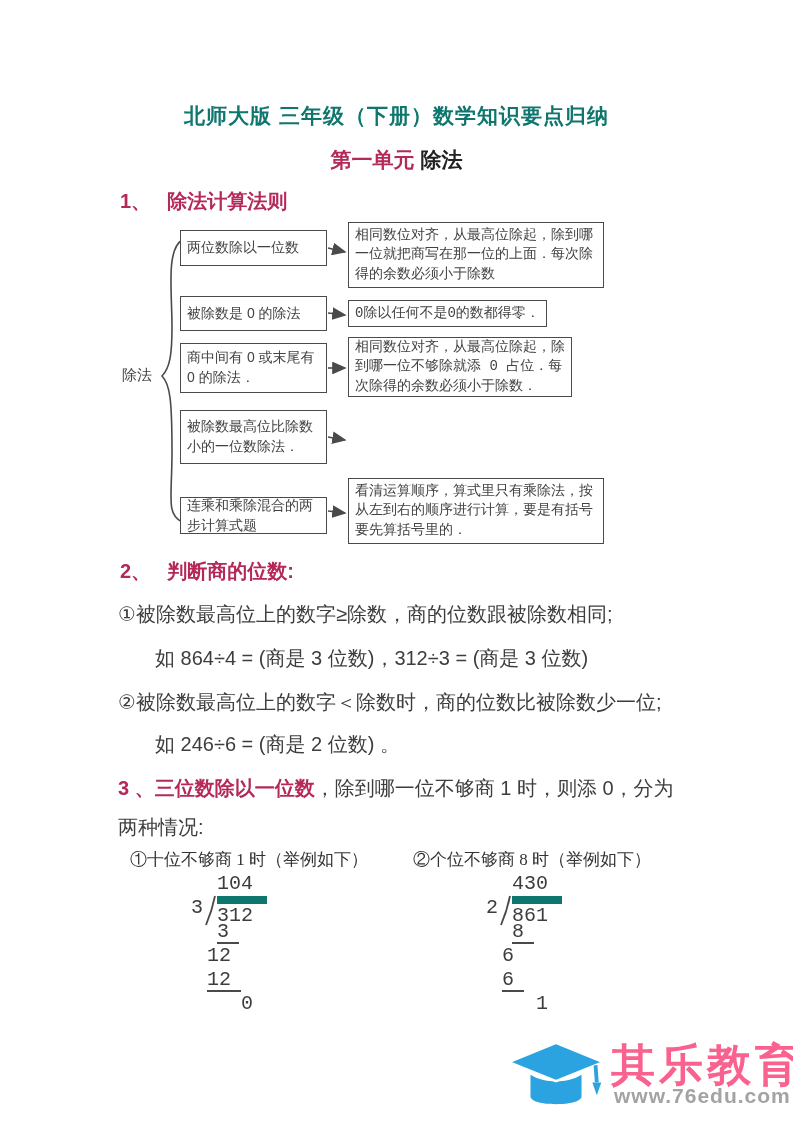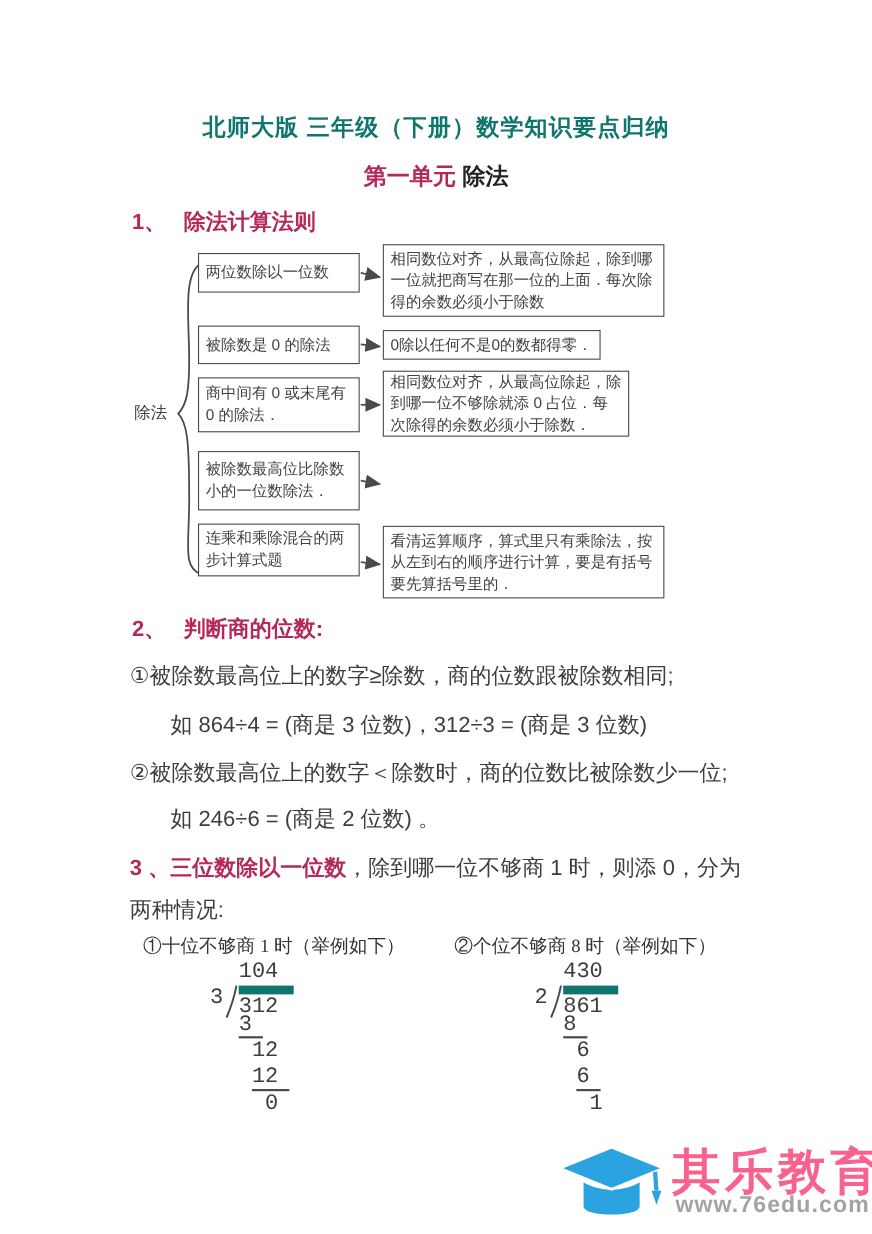--- a/index.html
+++ b/index.html
@@ -20,22 +20,22 @@
   #diagram svg.overlay{position:absolute;left:0;top:0;pointer-events:none;}
   .root-label{position:absolute;left:2px;top:144px;font-size:15px;color:#404040;}
   .dbox{position:absolute;border:1.5px solid #4a4a4a;background:#fff;color:#424242;
         font-size:14px;line-height:1.4;padding:4px 6px;box-sizing:border-box;
         display:flex;align-items:center;}
   .lb{left:60px;width:147px;}
   .lb1{top:8px;height:36px;}
   .lb2{top:74px;height:35px;}
   .lb3{top:121px;height:50px;}
   .lb4{top:188px;height:54px;}
-  .lb5{top:254px;height:48px;}
-  .rb{left:228px;}
+  .lb5{top:275px;height:37px;}
+  .rb{left:228px;font-family:Liberation Mono, monospace;}
   .rb1{top:0;width:256px;height:66px;}
   .rb2{top:78px;height:27px;white-space:nowrap;}
   .rb3{top:115px;width:224px;height:60px;}
   .rb4{top:188px;width:322px;height:63px;}
   .rb5{top:256px;width:256px;height:66px;}
 
   
   .bodyline{position:absolute;font-size:20px;color:#3d3d3d;white-space:nowrap;}
   .indent{left:155px;}
   .flush{left:118px;}
@@ -46,21 +46,21 @@
              font-family:"Liberation Serif","DejaVu Serif",serif;white-space:nowrap;}
   .ld{position:absolute;top:872px;font-family:"Liberation Mono","DejaVu Sans Mono",monospace;
       font-size:20px;color:#3d3d3d;line-height:24px;}
   .ld .q{margin-left:34px;width:fit-content;}
   .dvd-row{display:flex;align-items:flex-start;height:24px;}
   .dsor{width:20px;text-align:right;}
   .brk{width:14px;height:24px;position:relative;}
   .brk svg{position:absolute;left:0;top:0;overflow:visible;}
   .dvd{border-top:8px solid #0f766e;padding-right:14px;width:fit-content;}
   .st{margin-left:34px;width:fit-content;height:24px;}
-  .st.c1{margin-left:46px;}
+  .st.c1{margin-left:24px;}
   .st.c2{margin-left:58px;}
   .st.u{border-bottom:2px solid #4a4a4a;padding-right:10px;height:22px;}
 
   
   #logo{position:absolute;left:505px;top:1034px;width:285px;height:84px;}
   #logo .cap{position:absolute;left:0;top:4px;}
   #logo .brand{position:absolute;left:106px;top:2px;font-size:44px;font-weight:bold;
                color:#f9618e;letter-spacing:4px;white-space:nowrap;}
   #logo .url{position:absolute;left:109px;top:50px;font-size:21px;font-weight:bold;
              color:#a3a3a3;letter-spacing:1px;white-space:nowrap;}

